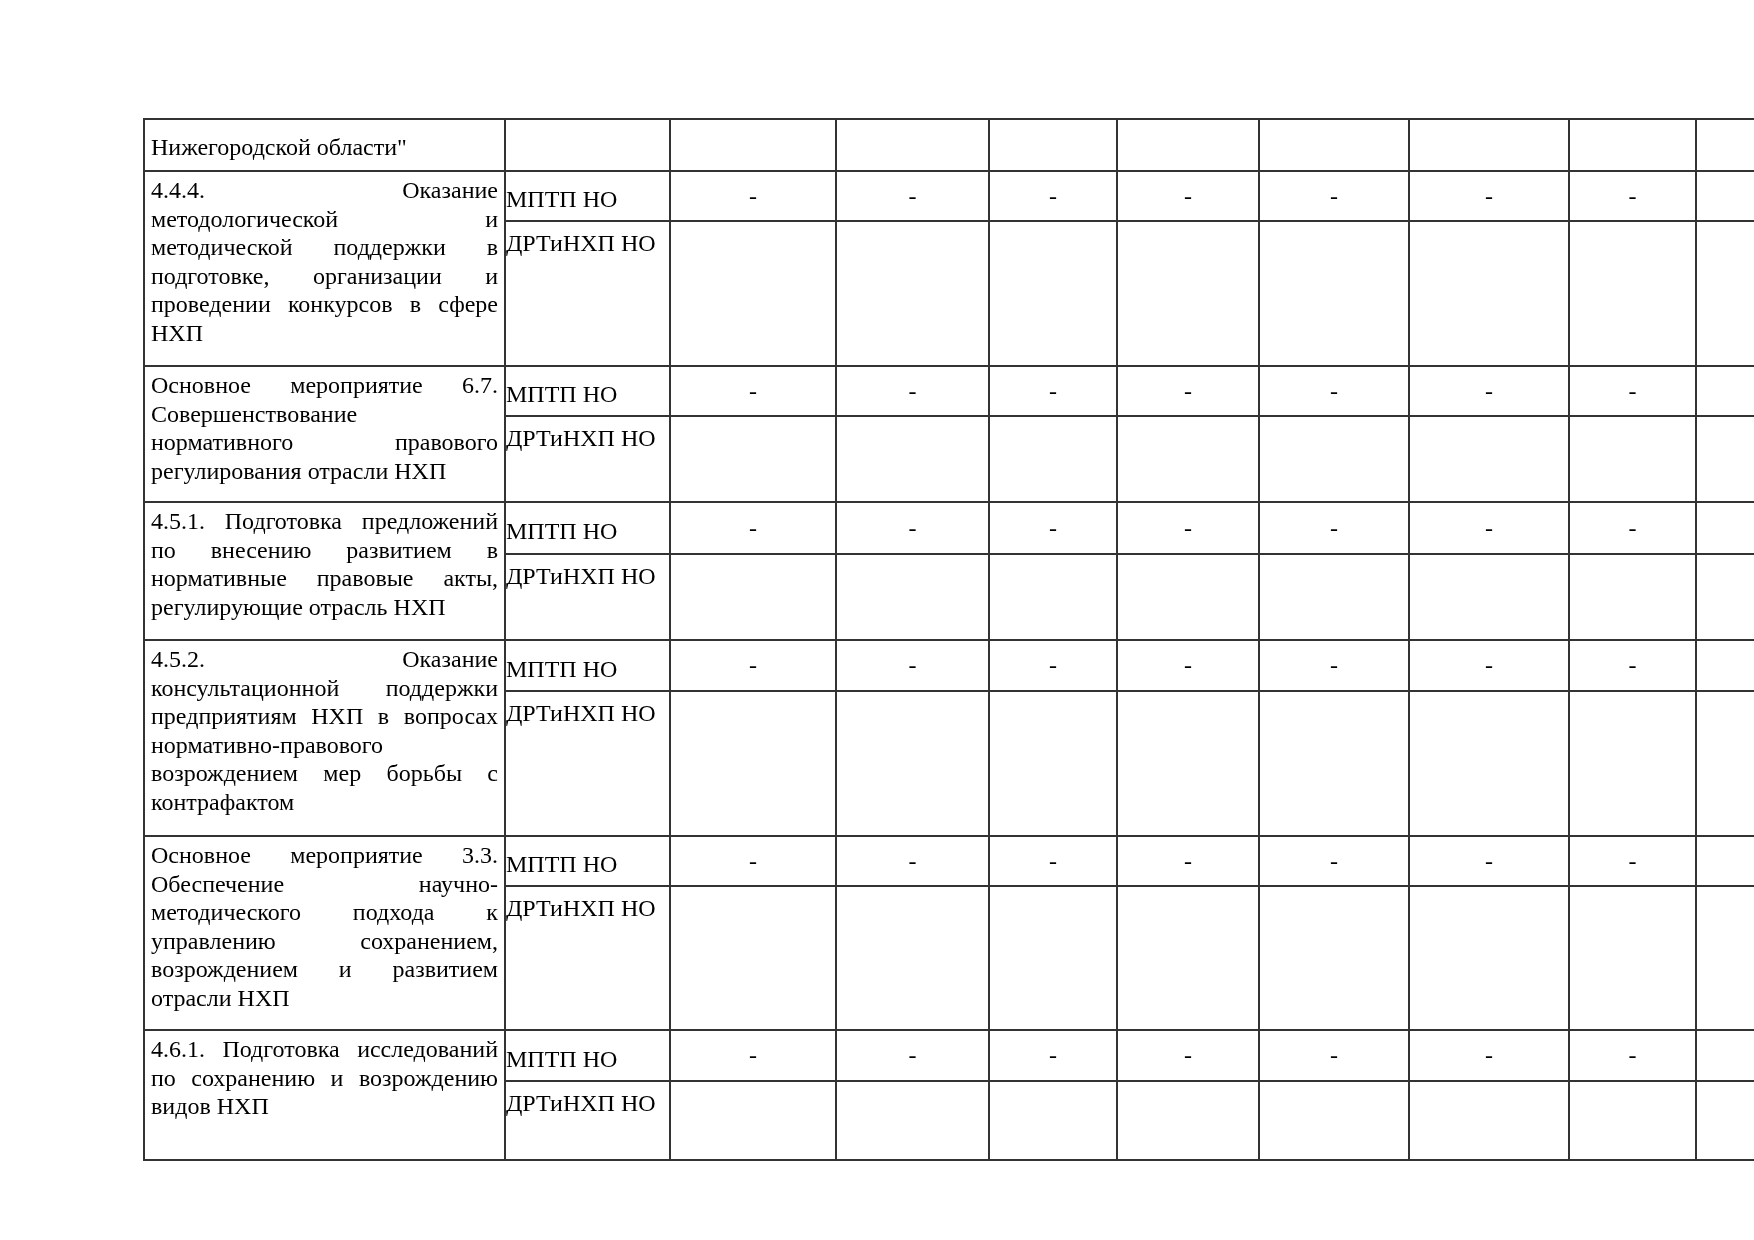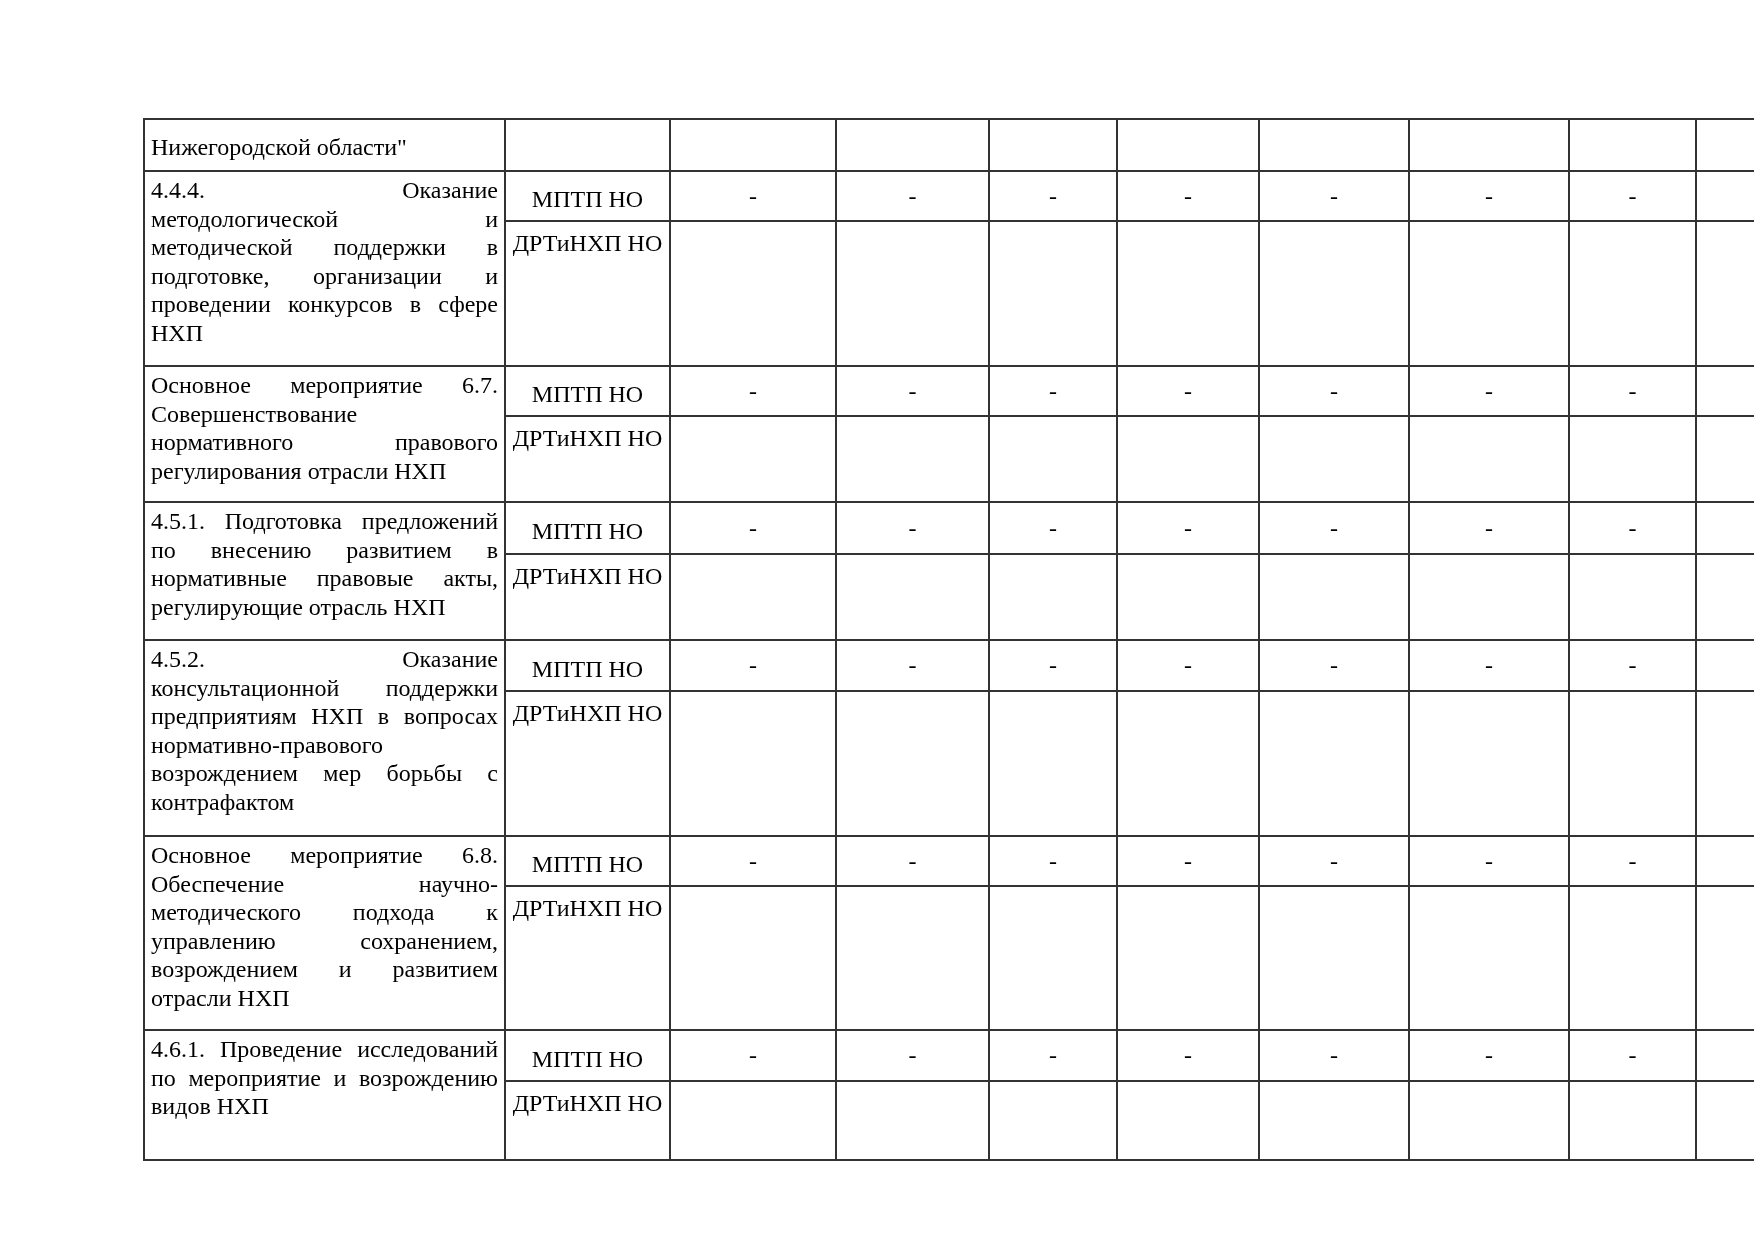--- a/index.html
+++ b/index.html
@@ -21,21 +21,20 @@
     font-size: 24px;
     line-height: 28.6px;
   }
   .desc {
     padding: 4px 6px 0 6px !important;
     text-align: justify;
     text-align-last: left;
   }
   .desc-text { display: block; }
   .exec {
-    text-align: center;
     padding-top: 7px !important;
   }
   .val {
     text-align: center;
     vertical-align: middle !important;
   }
   .dash { display: inline-block; }
 </style>
 </head>
 <body>
@@ -163,21 +162,21 @@
         <td class="val"><span class="dash"></span></td>
         <td class="val"><span class="dash"></span></td>
         <td class="val"><span class="dash"></span></td>
         <td class="val"><span class="dash"></span></td>
         <td class="val"><span class="dash"></span></td>
         <td class="val"><span class="dash"></span></td>
         <td class="val"><span class="dash"></span></td>
       </tr>
       <tr style="height: 50px;">
         <td class="desc" rowspan="2">
-          <span class="desc-text">Основное мероприятие 6.8. Обеспечение научно-методического подхода к управлению сохранением, возрождением и развитием отрасли НХП</span>
+          <span class="desc-text">Основное мероприятие 3.3. Обеспечение научно-методического подхода к управлению сохранением, возрождением и развитием отрасли НХП</span>
         </td>
         <td class="exec" style="vertical-align: middle; padding-top: 0px;"><span>МПТП НО</span></td>
         <td class="val"><span class="dash">-</span></td>
         <td class="val"><span class="dash">-</span></td>
         <td class="val"><span class="dash">-</span></td>
         <td class="val"><span class="dash">-</span></td>
         <td class="val"><span class="dash">-</span></td>
         <td class="val"><span class="dash">-</span></td>
         <td class="val"><span class="dash">-</span></td>
         <td class="val"><span class="dash"></span></td>
@@ -188,21 +187,21 @@
         <td class="val"><span class="dash"></span></td>
         <td class="val"><span class="dash"></span></td>
         <td class="val"><span class="dash"></span></td>
         <td class="val"><span class="dash"></span></td>
         <td class="val"><span class="dash"></span></td>
         <td class="val"><span class="dash"></span></td>
         <td class="val"><span class="dash"></span></td>
       </tr>
       <tr style="height: 51px;">
         <td class="desc" rowspan="2">
-          <span class="desc-text">4.6.1. Проведение исследований по мероприятие и возрождению видов НХП</span>
+          <span class="desc-text">4.6.1. Подготовка исследований по сохранению и возрождению видов НХП</span>
         </td>
         <td class="exec" style="vertical-align: middle; padding-top: 0px;"><span>МПТП НО</span></td>
         <td class="val"><span class="dash">-</span></td>
         <td class="val"><span class="dash">-</span></td>
         <td class="val"><span class="dash">-</span></td>
         <td class="val"><span class="dash">-</span></td>
         <td class="val"><span class="dash">-</span></td>
         <td class="val"><span class="dash">-</span></td>
         <td class="val"><span class="dash">-</span></td>
         <td class="val"><span class="dash"></span></td>

